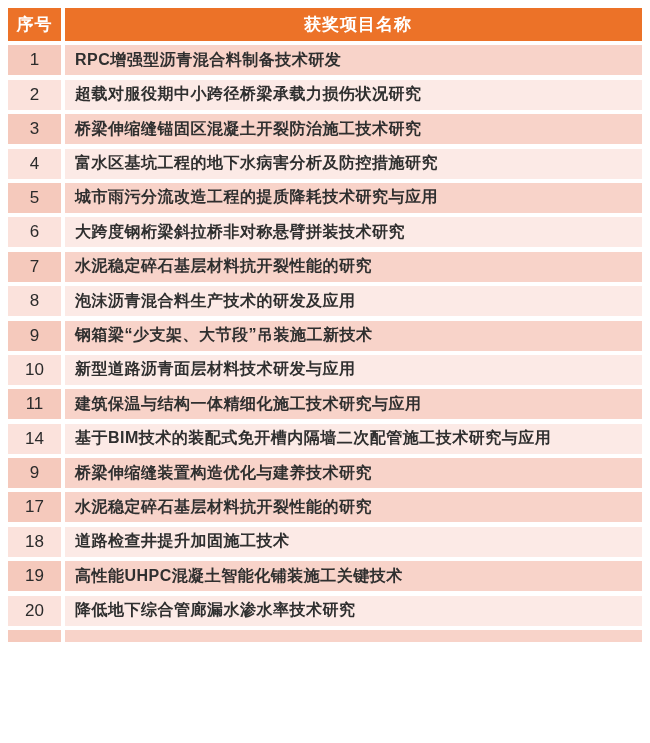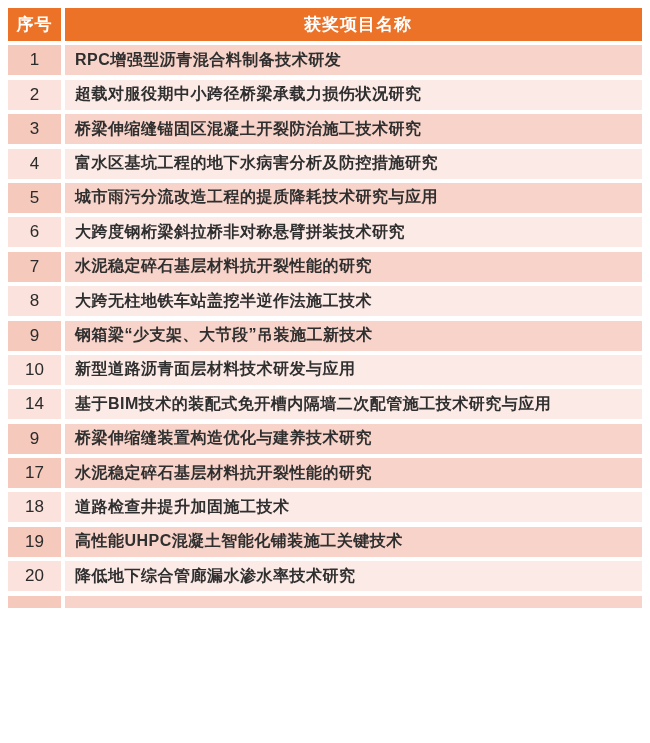--- a/index.html
+++ b/index.html
@@ -108,29 +108,33 @@
   <div class="trow body-row even">
     <div class="cell-num">6</div>
     <div class="cell-name">大跨度钢桁梁斜拉桥非对称悬臂拼装技术研究</div>
   </div>
   <div class="trow body-row odd">
     <div class="cell-num">7</div>
     <div class="cell-name">水泥稳定碎石基层材料抗开裂性能的研究</div>
   </div>
   <div class="trow body-row even">
     <div class="cell-num">8</div>
-    <div class="cell-name">大跨无柱地铁车站盖挖半逆作法施工技术</div>
+    <div class="cell-name">泡沫沥青混合料生产技术的研发及应用</div>
   </div>
   <div class="trow body-row odd">
     <div class="cell-num">9</div>
     <div class="cell-name">钢箱梁“少支架、大节段”吊装施工新技术</div>
   </div>
   <div class="trow body-row even">
     <div class="cell-num">10</div>
     <div class="cell-name">新型道路沥青面层材料技术研发与应用</div>
+  </div>
+  <div class="trow body-row odd">
+    <div class="cell-num">11</div>
+    <div class="cell-name">建筑保温与结构一体精细化施工技术研究与应用</div>
   </div>
   <div class="trow body-row even">
     <div class="cell-num">14</div>
     <div class="cell-name">基于BIM技术的装配式免开槽内隔墙二次配管施工技术研究与应用</div>
   </div>
   <div class="trow body-row odd">
     <div class="cell-num">9</div>
     <div class="cell-name">桥梁伸缩缝装置构造优化与建养技术研究</div>
   </div>
   <div class="trow body-row odd">

